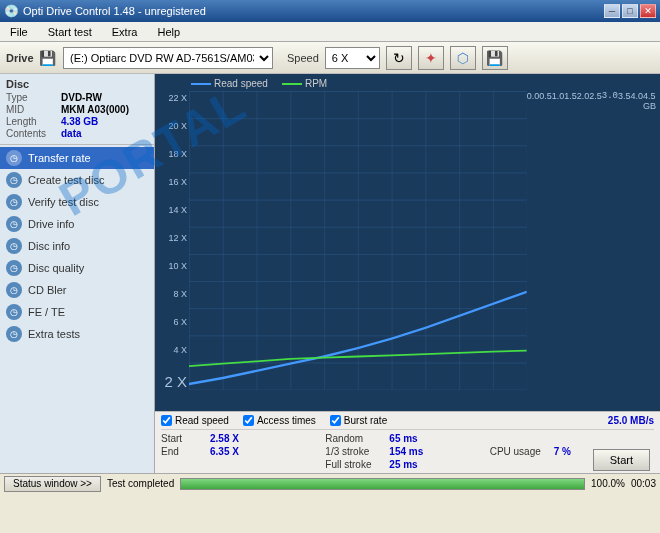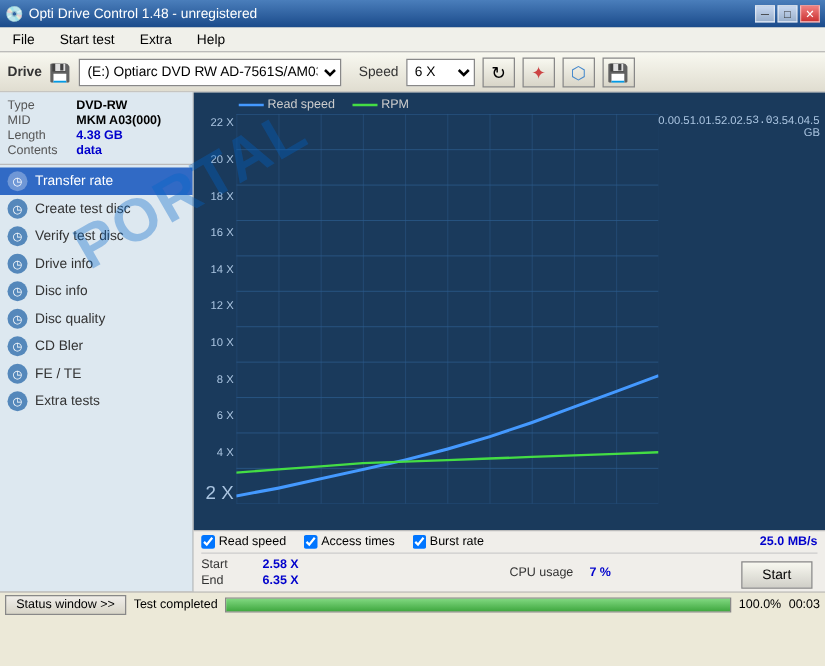--- a/index.html
+++ b/index.html
@@ -220,20 +220,21 @@
   <div class="toolbar-btn" style="color:#4488cc;">💾</div>
 </div>
 
 <div style="display:flex; height: 399px; position:relative;">
 
   <div class="watermark">PORTAL</div>
 
   <div class="sidebar">
 
     <div class="disc-info">
+      <div class="disc-info-title">Disc</div>
       <div class="disc-info-row">
         <span class="disc-info-key">Type</span>
         <span class="disc-info-val black">DVD-RW</span>
       </div>
       <div class="disc-info-row">
         <span class="disc-info-key">MID</span>
         <span class="disc-info-val black">MKM A03(000)</span>
       </div>
       <div class="disc-info-row">
         <span class="disc-info-key">Length</span>
@@ -376,20 +377,34 @@
           <div class="stat-row">
             <span class="stat-key">Start</span>
             <span class="stat-val">2.58 X</span>
           </div>
           <div class="stat-row">
             <span class="stat-key">End</span>
             <span class="stat-val">6.35 X</span>
           </div>
         </div>
 
+        <div style="flex:1;">
+          <div class="stat-row">
+            <span class="stat-key2">Random</span>
+            <span class="stat-val2">65 ms</span>
+          </div>
+          <div class="stat-row">
+            <span class="stat-key2">1/3 stroke</span>
+            <span class="stat-val2">154 ms</span>
+          </div>
+          <div class="stat-row">
+            <span class="stat-key2">Full stroke</span>
+            <span class="stat-val2">25 ms</span>
+          </div>
+        </div>
 
         <div style="flex:1; display:flex; flex-direction:row; justify-content:space-between;">
           <div class="stat-row">
             <span class="stat-key2">CPU usage</span>
             <span class="stat-val2">7 %</span>
           </div>
           <div style="display:flex; justify-content:flex-end; padding-right:4px; padding-top:4px;">
             <button class="start-btn">Start</button>
           </div>
         </div>

